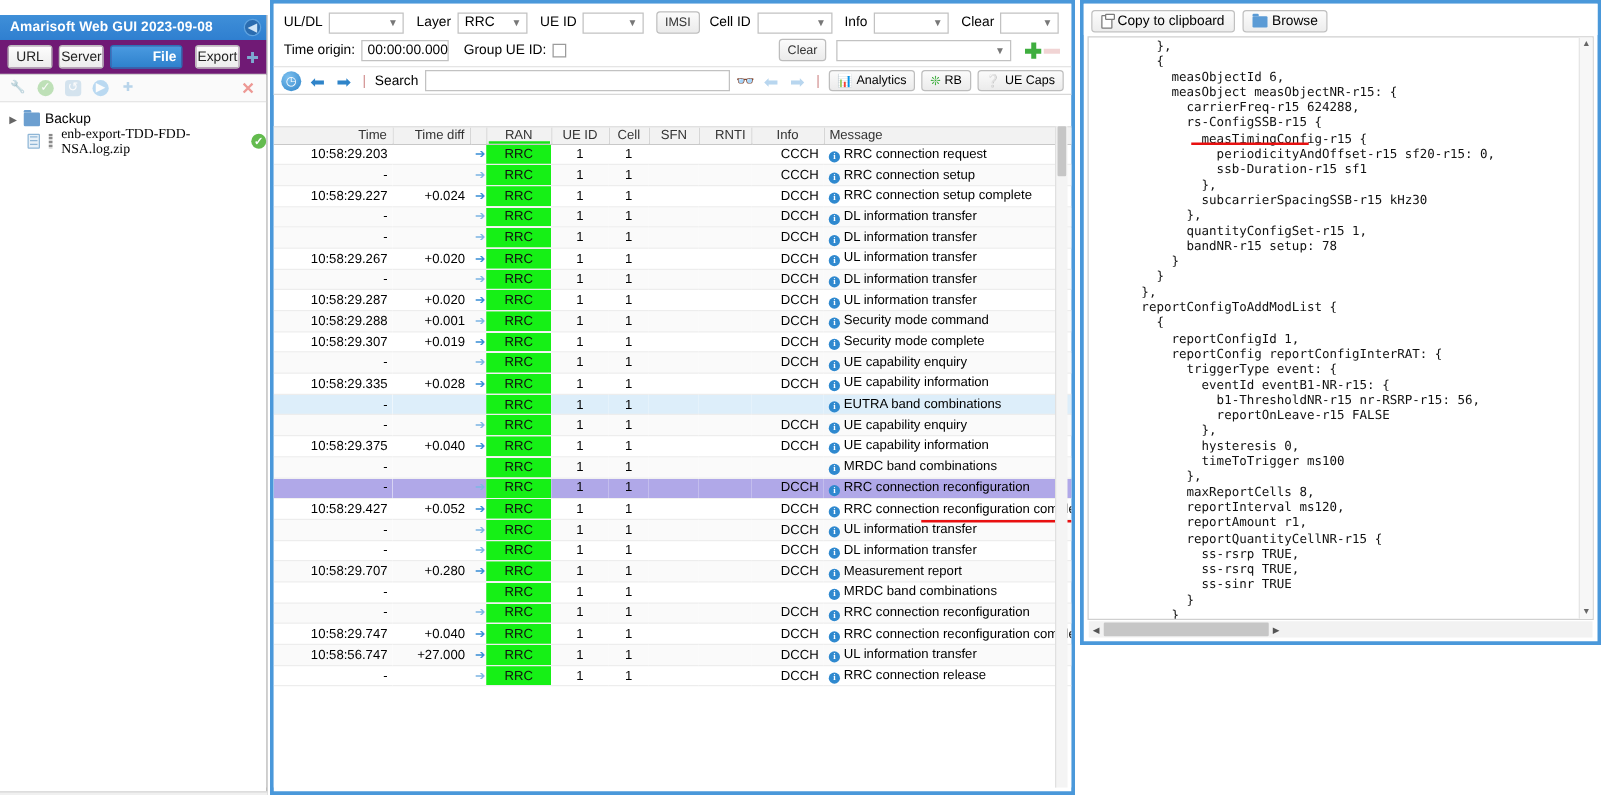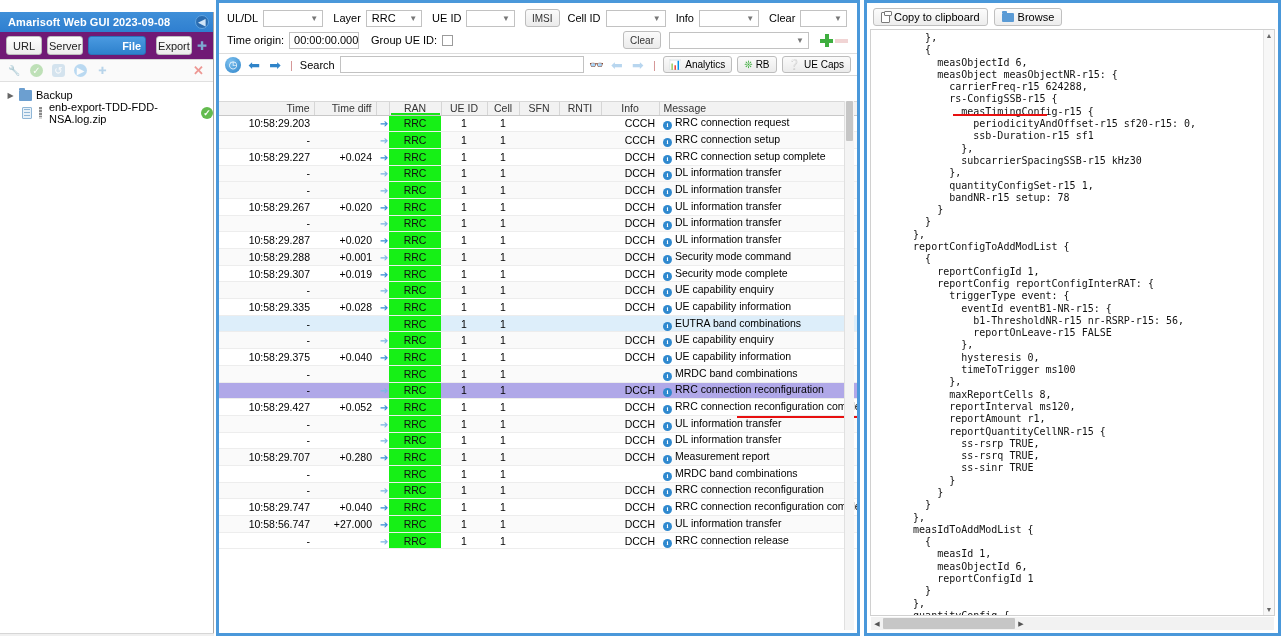--- a/index.html
+++ b/index.html
@@ -97,21 +97,21 @@
     overflow: hidden;
   }
   .tree-row {
     display: flex; align-items: center;
     height: 18px;
     padding-left: 6px;
     gap: 4px;
     font-size: 11px;
     cursor: pointer;
   }
-  .tree-row.child { padding-left: 22px; }
+  .tree-row.child { padding-left: 22px; font-family: Liberation Serif, serif; }
   .twisty {
     width: 9px; color: #666; font-size: 8px;
     display: flex; align-items: center; justify-content: center;
   }
   .folder-ico {
     width: 13px; height: 11px; background: #6c9fd0;
     border-radius: 1px; position: relative; flex: none;
   }
   .folder-ico::before {
     content: ''; position: absolute; top: -2px; left: 0;
@@ -328,21 +328,21 @@
     position: absolute; right: 3px; top: 98px; bottom: 3px; width: 10px;
     background: #f4f4f4; border-left: 1px solid #e0e0e0;
   }
   .ctr-vscroll .thumb {
     position:absolute; left:1px; right:1px; top:0; height: 40px;
     background: #c6c6c6; border-radius: 1px;
   }
 
   
   .right-panel {
-    position: absolute; left: 864px; top: 0; width: 417px; height: 636px;
+    position: absolute; left: 864px; top: 0; width: 417px; height: 516px;
     border: 3px solid #4a98da;
     border-left: 3px solid #4a98da;
     background: #fff;
   }
   .rp-toolbar {
     height: 25px; background: #fff;
     display: flex; align-items: center; gap: 6px; padding: 3px 6px 0 6px;
   }
   .rp-btn {
     height: 18px; padding: 0 7px; gap: 4px;
@@ -563,21 +563,21 @@
         </colgroup>
         <thead>
           <tr>
             <th>Time</th>
             <th>Time diff</th>
             <th></th>
             <th class="c-ran">RAN</th>
             <th style="text-align:center">UE ID</th>
             <th style="text-align:center">Cell</th>
             <th style="text-align:center">SFN</th>
-            <th style="text-align:center">RNTI</th>
+            <th style="">RNTI</th>
             <th style="text-align:center">Info</th>
             <th class="c-msg">Message</th>
           </tr>
         </thead>
         <tbody id="log-body">
             <tr>
               <td class="td-time">10:58:29.203</td>
               <td class="td-diff"></td>
               <td class="td-dir"><span class="dir-arrow">➔</span></td>
               <td class="td-ran">RRC</td>

